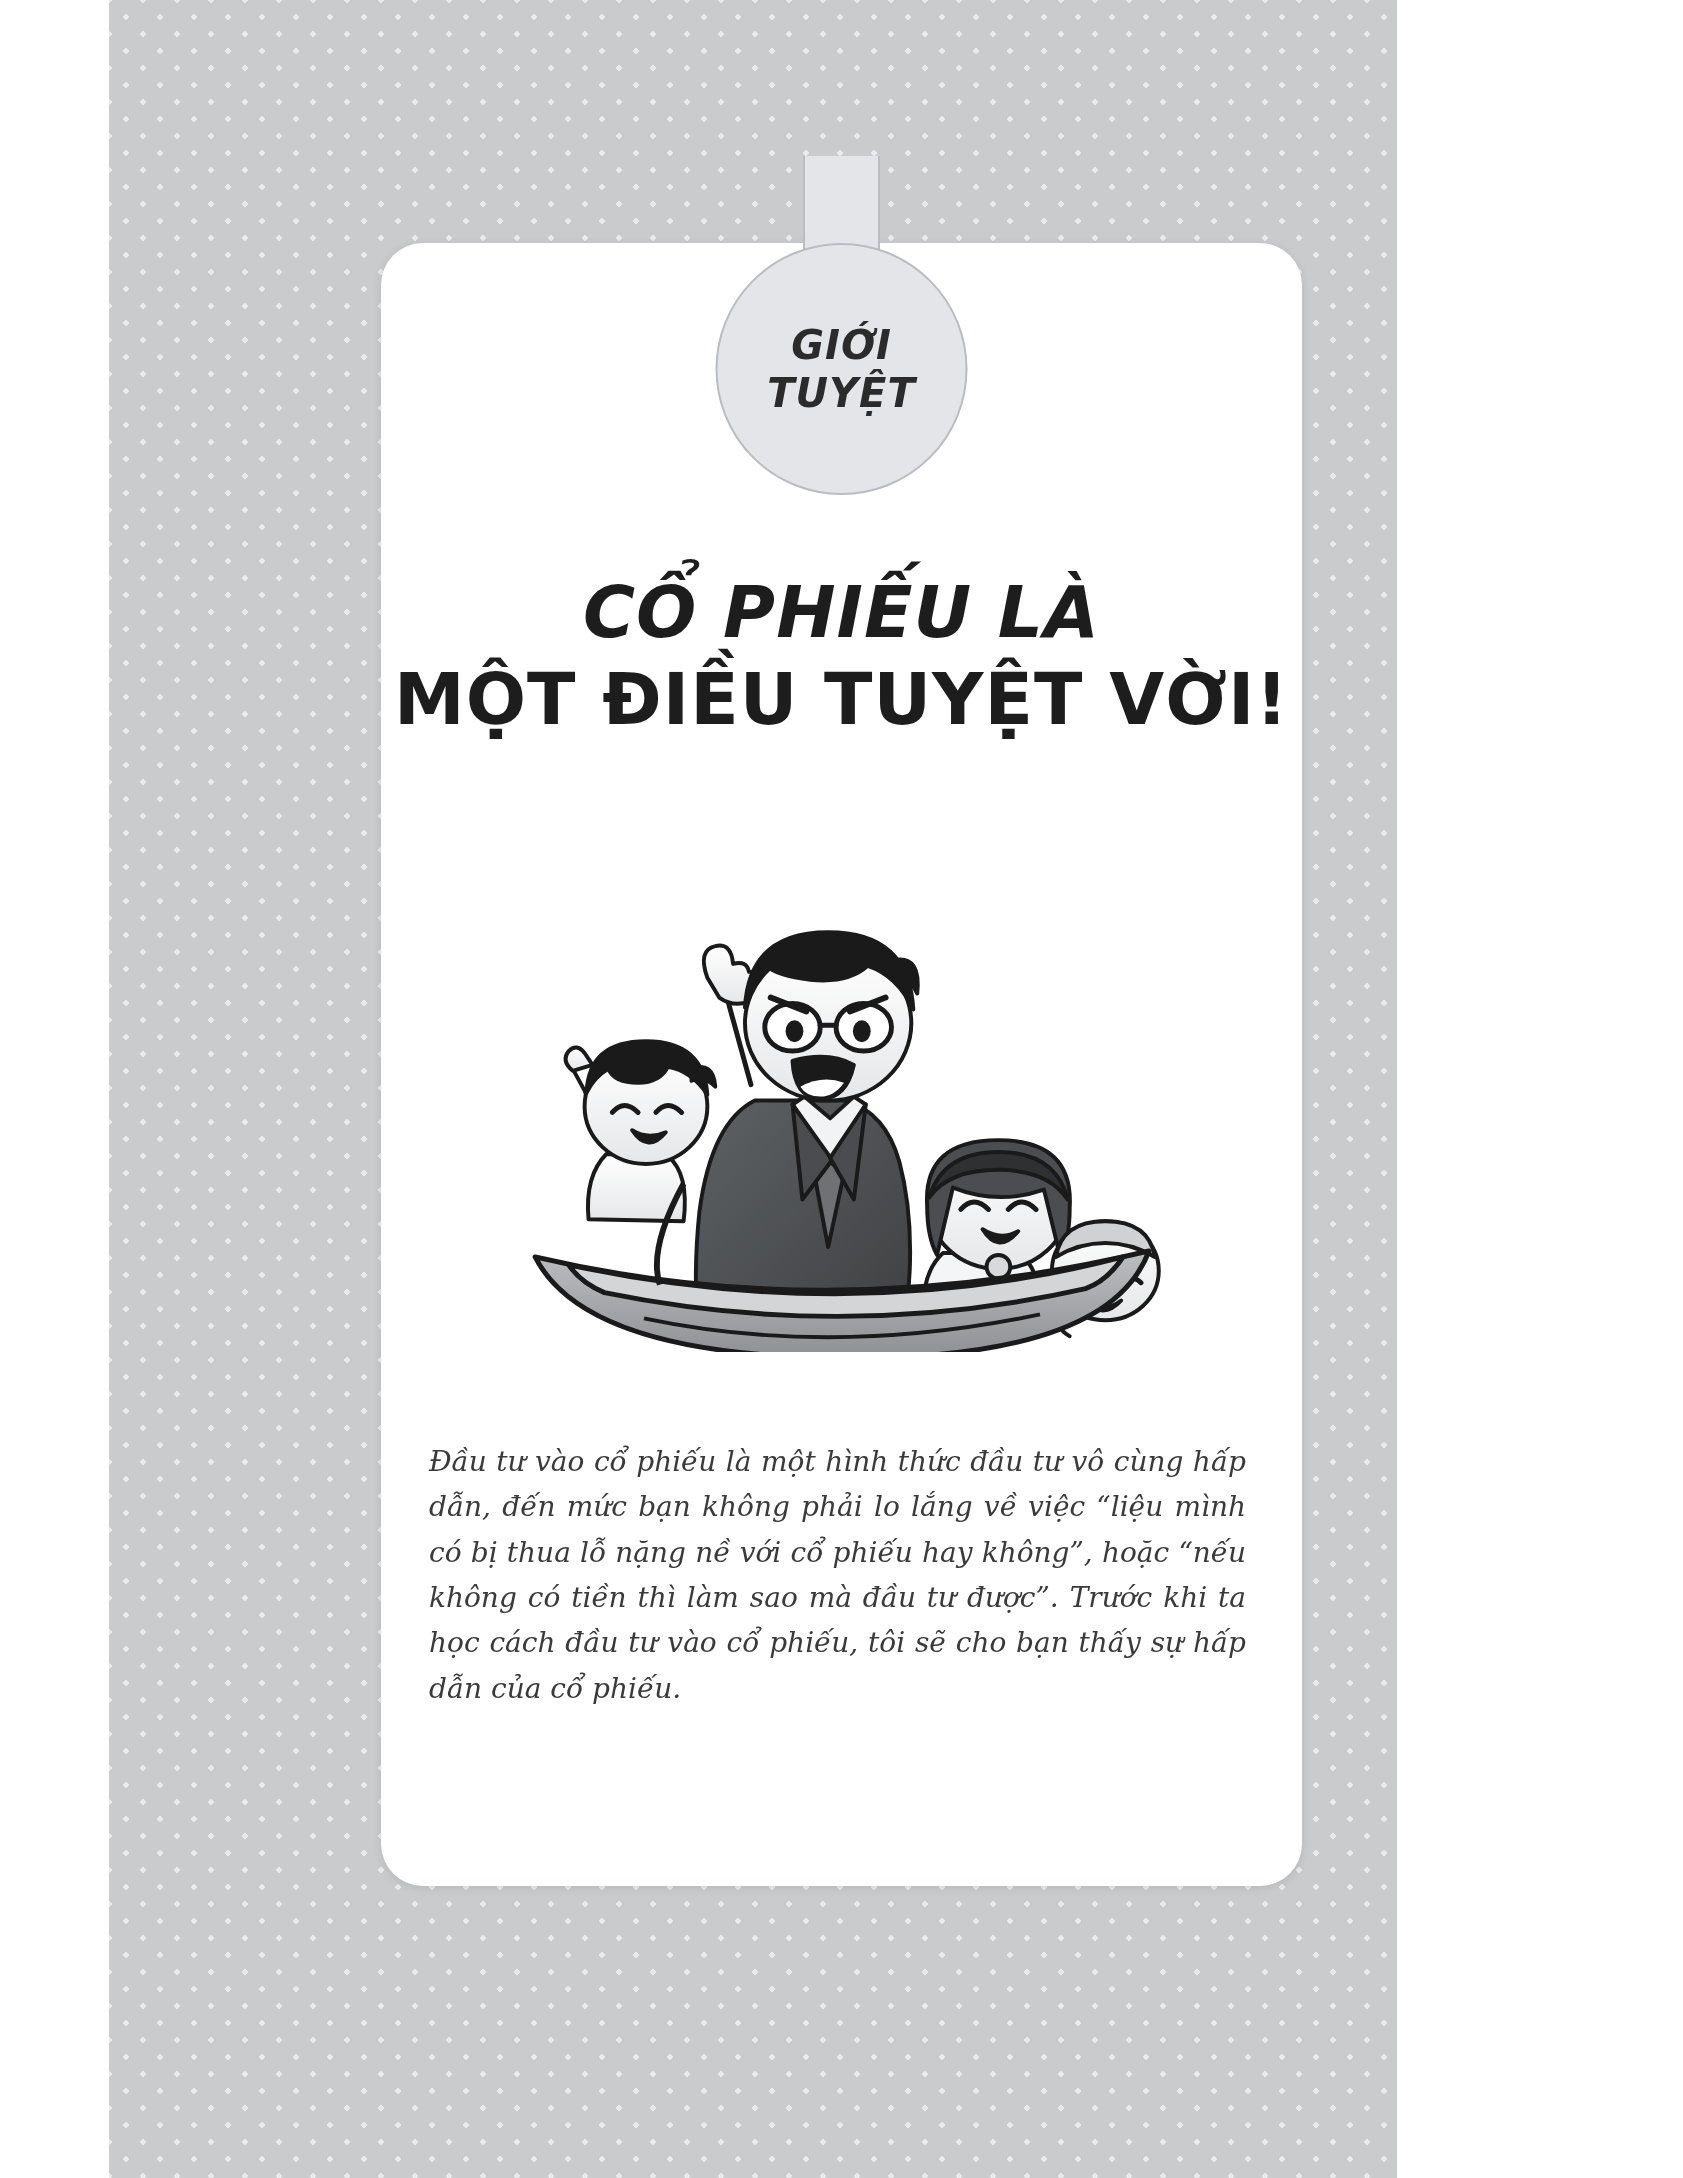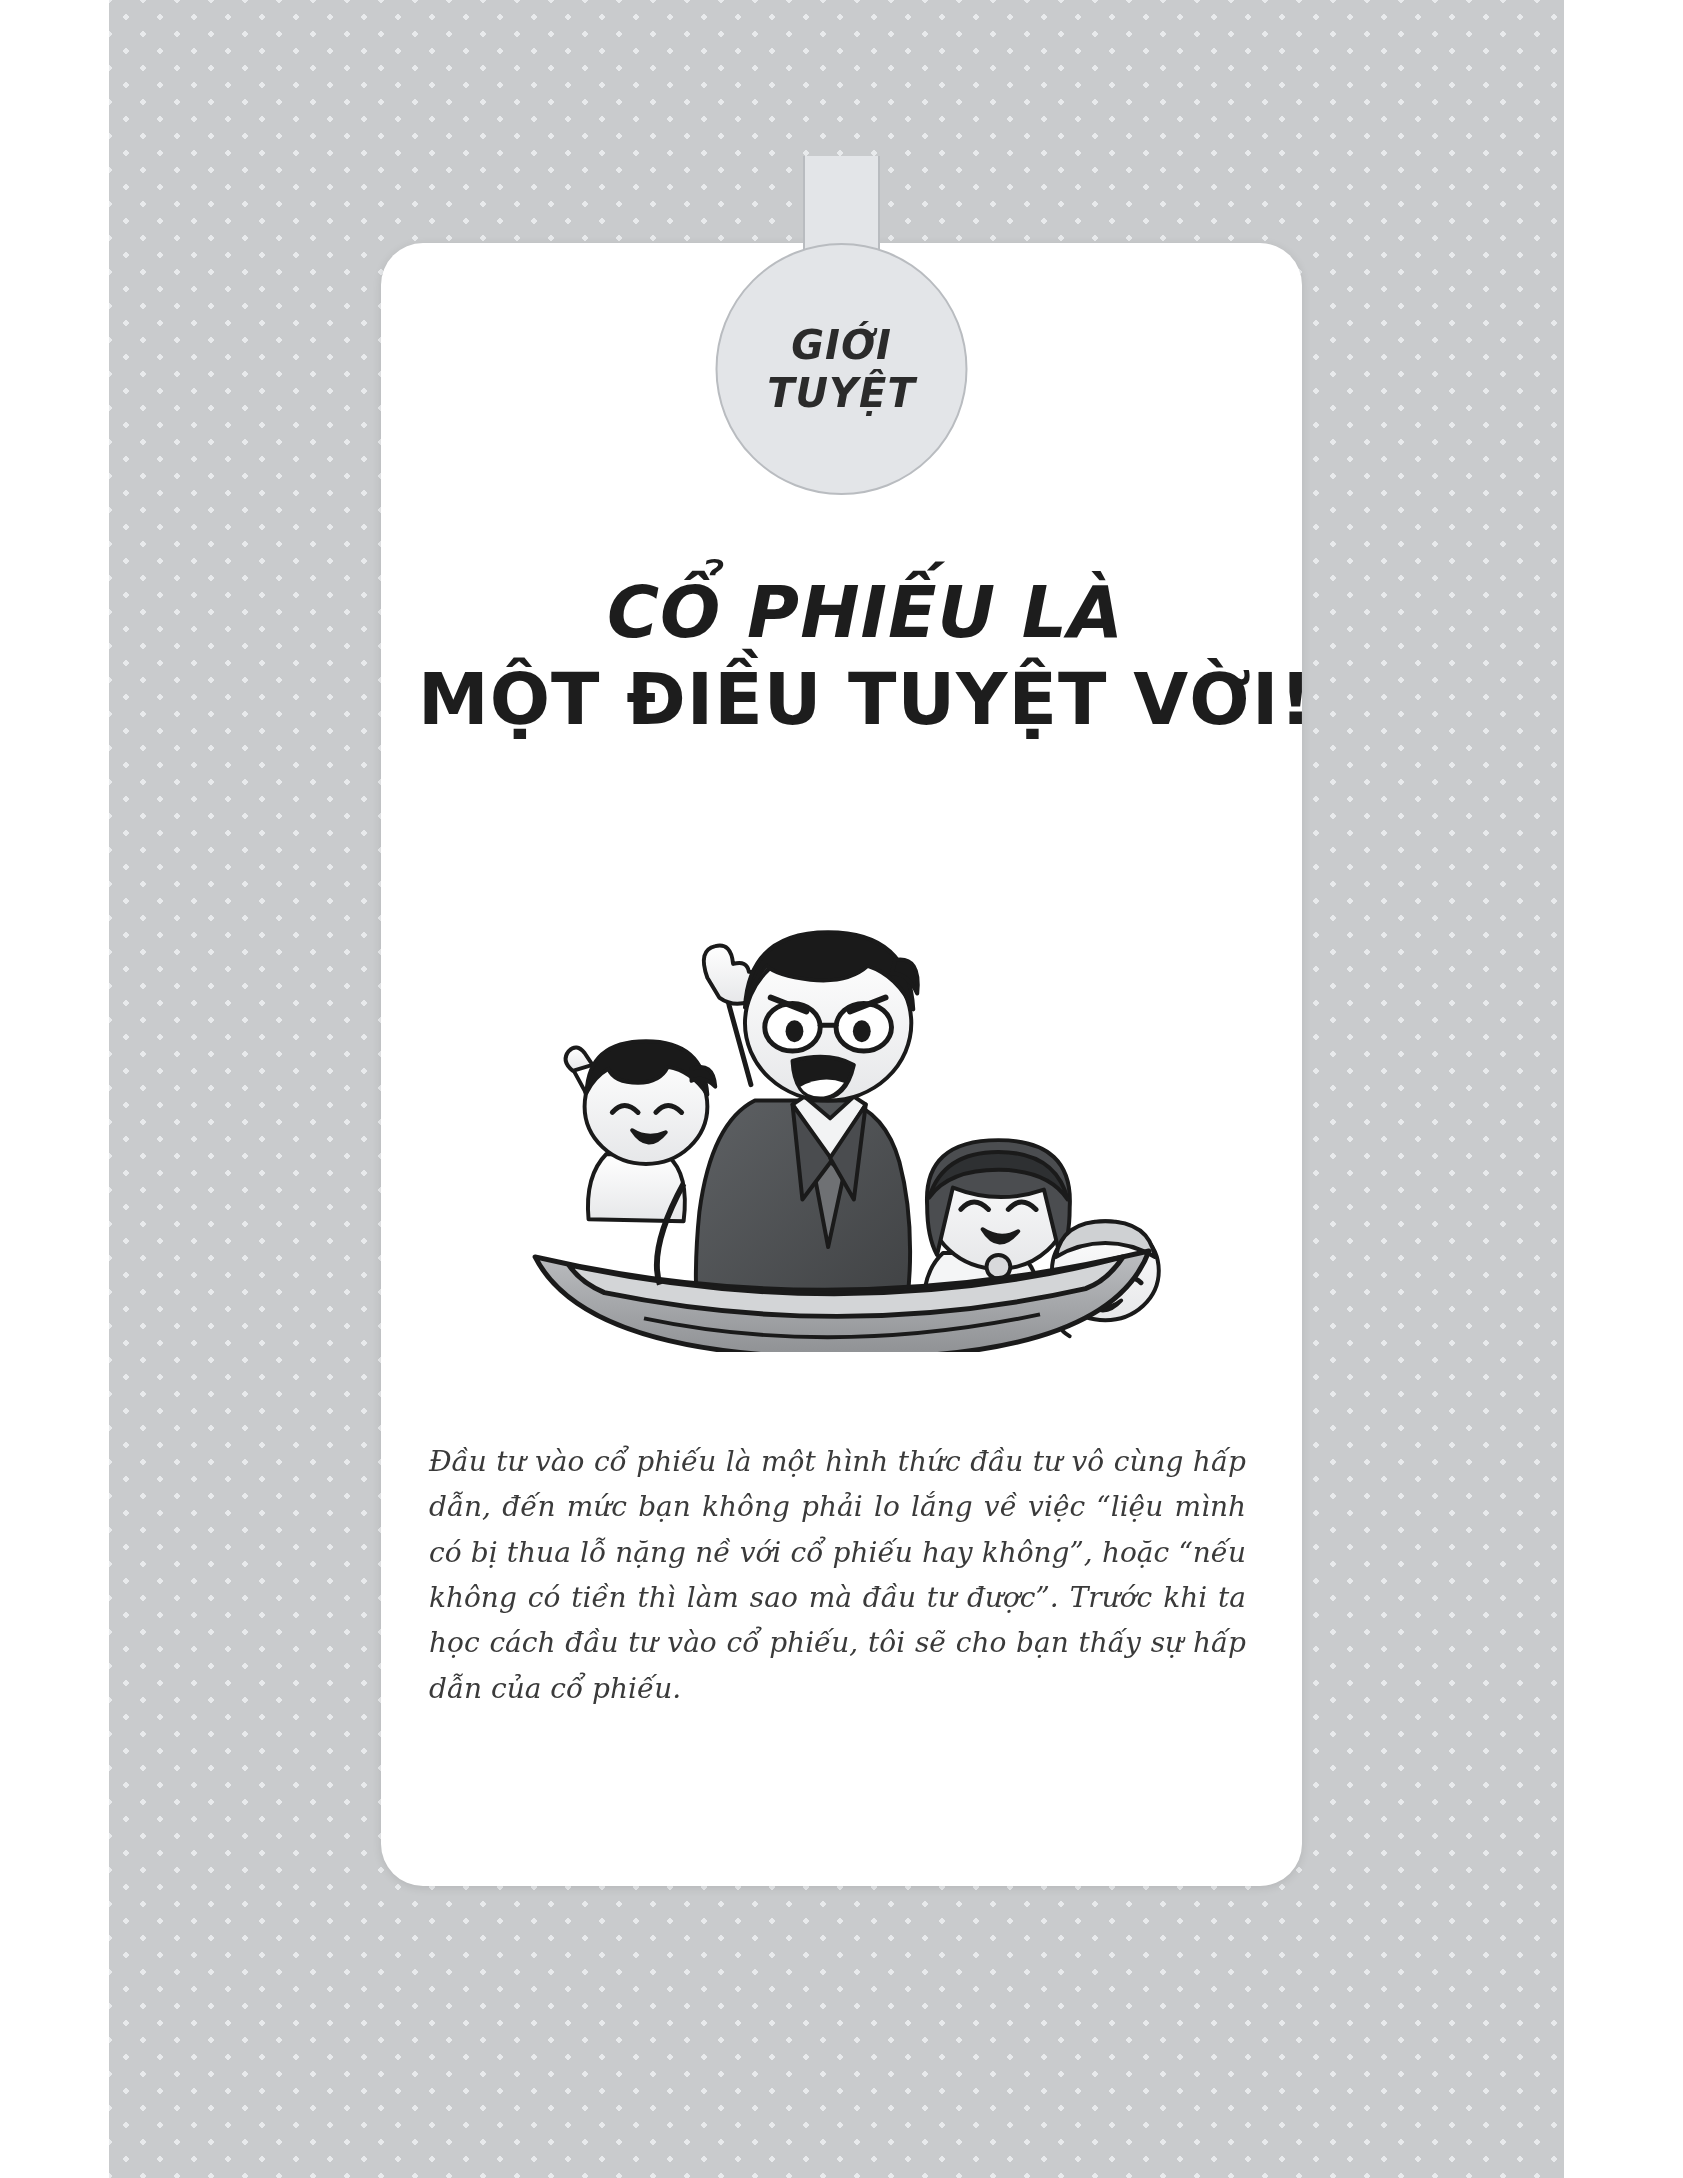--- a/index.html
+++ b/index.html
@@ -2,21 +2,21 @@
 <html lang="vi"><head>
 <meta charset="utf-8">
 <style>
   html, body {
     margin: 0;
     padding: 0;
     background: #ffffff;
   }
   .page {
     position: relative;
-    width: 1564px;
+    width: 1397px;
     height: 2178px;
     background: #ffffff;
     overflow: hidden;
     font-family: "Liberation Sans", sans-serif;
   }
 
   
   .dotted-frame {
     position: absolute;
     left: 109px;
@@ -91,21 +91,20 @@
   }
 
   
   .headline {
     position: absolute;
     left: 0;
     top: 327px;
     width: 100%;
     text-align: center;
     color: #1d1d1d;
-    margin-left: 24px;
   }
   .headline .l1 {
     font-family: "DejaVu Sans", sans-serif;
     font-weight: 700;
     font-style: italic;
     font-size: 71px;
     letter-spacing: 1px;
     line-height: 1.22;
     white-space: nowrap;
   }

